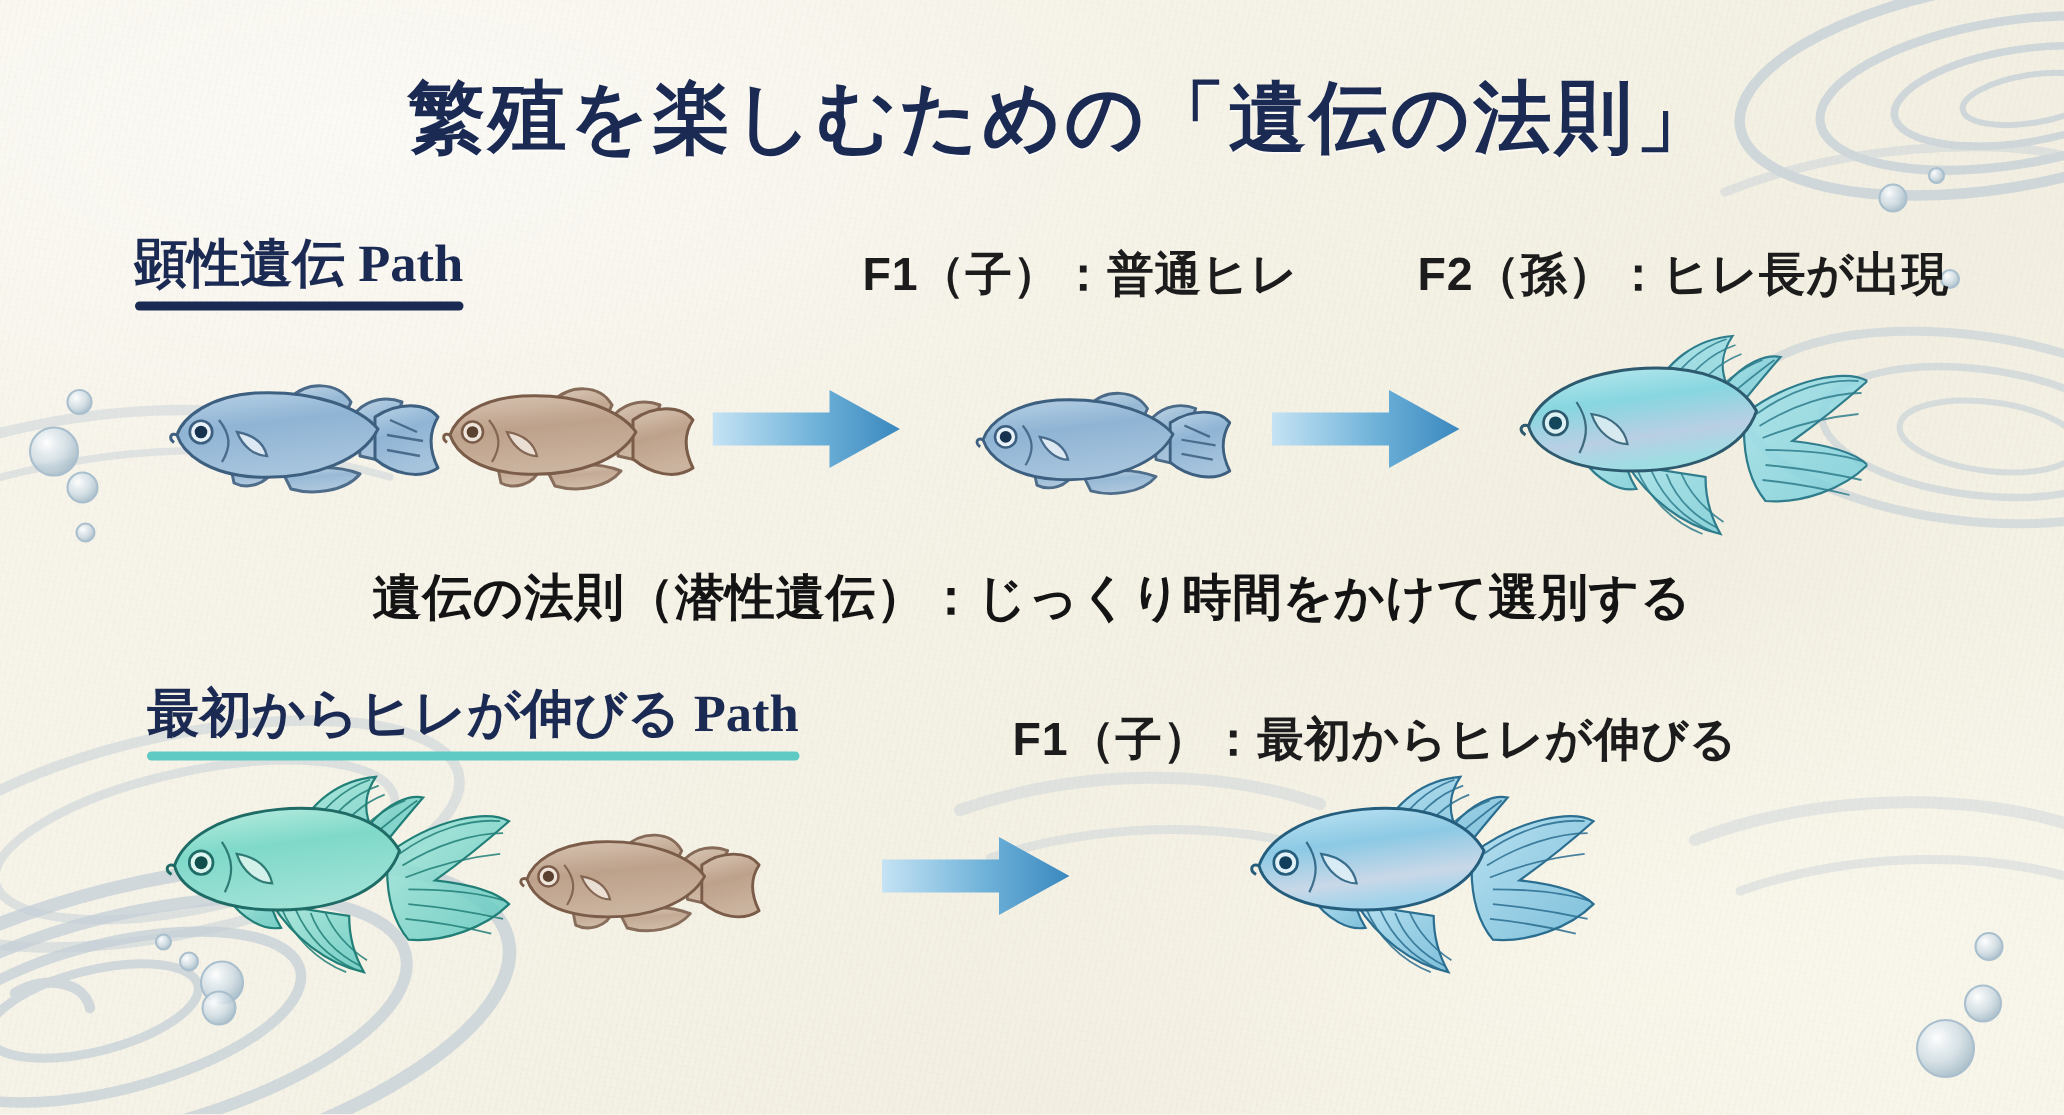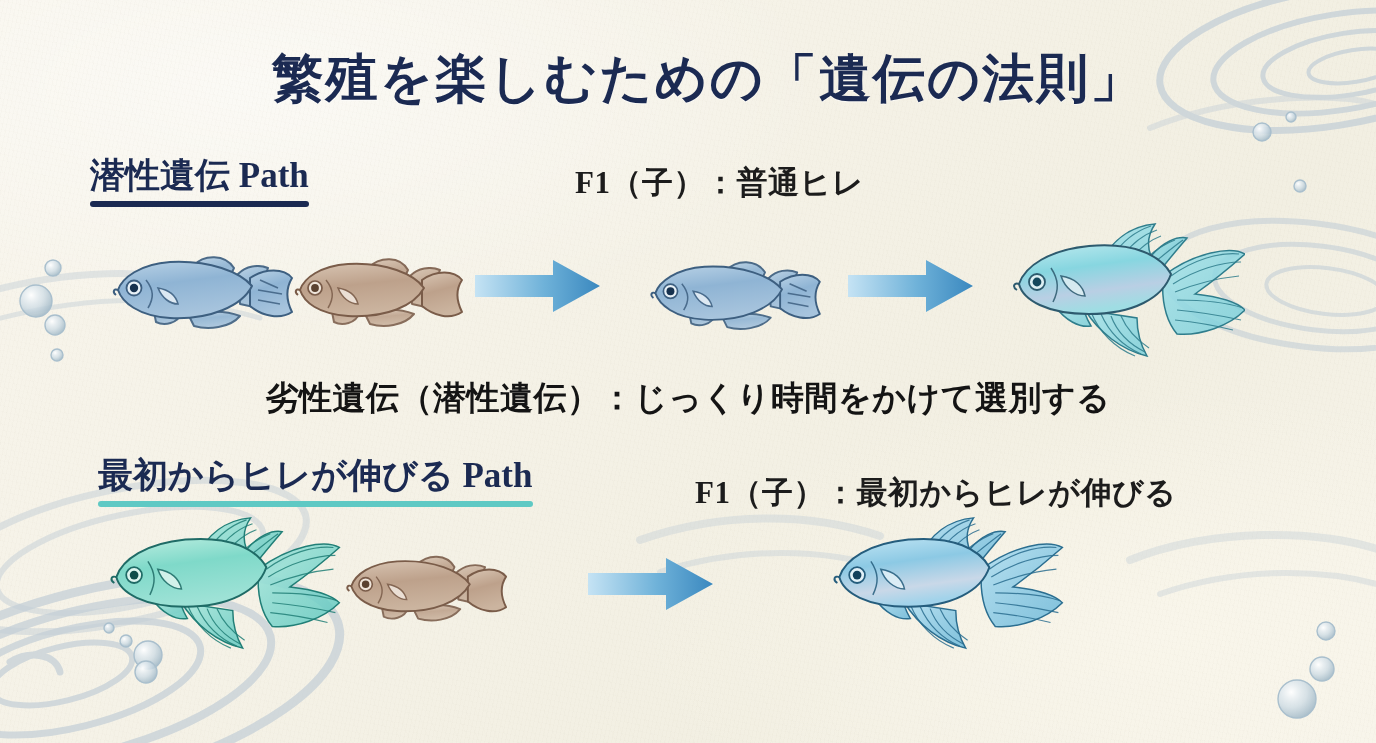--- a/index.html
+++ b/index.html
@@ -39,21 +39,21 @@
     position:absolute;
     font-family:"Liberation Serif", serif;
     font-weight:700;font-size:35px;color:#1b2a52;white-space:nowrap;
     padding-bottom:8px;
   }
   .path-label .rule{
     position:absolute;left:0;right:0;bottom:0;height:6px;border-radius:3px;
   }
   .gen-label{
     position:absolute;white-space:nowrap;
-    font-family:Liberation Serif, serif;
+    font-family:Liberation Sans, sans-serif;
     font-weight:700;font-size:31px;color:#1c1c1c;letter-spacing:.5px;
   }
   .caption{
     position:absolute;left:0;right:0;text-align:center;white-space:nowrap;
     font-family:"Liberation Sans", sans-serif;
     font-weight:700;font-size:33px;color:#141414;letter-spacing:.5px;
   }
   .fish{position:absolute;}
   .arrow{position:absolute;}
 </style>
@@ -132,26 +132,27 @@
       <circle cx="1326" cy="631" r="9" fill="url(#bub)"></circle>
       <circle cx="1322" cy="669" r="12" fill="url(#bub)"></circle>
       <circle cx="1297" cy="699" r="19" fill="url(#bub)"></circle>
       <circle cx="1300" cy="186" r="6" fill="url(#bub)"></circle>
     </g>
   </svg>
 
   <div class="title">繁殖を楽しむための「遺伝の法則」</div>
 
   <div class="path-label" style="left:90px;top:152px;">
-    <span>潜性遺伝 Path</span>
+    <span>顕性遺伝 Path</span>
     <span class="rule" style="background:#1b2a52;"></span>
   </div>
 
   <div class="gen-label" style="left:575px;top:162px;">F1（子）：普通ヒレ</div>
 
+  <div class="gen-label" style="left:945px;top:162px;">F2（孫）：ヒレ長が出現</div>
 
   <svg class="fish" style="left:100px;top:238px;width:195px;height:110px;" viewBox="0 0 195 110">
     <defs>
       <linearGradient id="bodyBlue" x1="0" y1="0" x2="0.3" y2="1">
         <stop offset="0%" stop-color="#b9d2e6"></stop>
         <stop offset="45%" stop-color="#8fb4d4"></stop>
         <stop offset="100%" stop-color="#a7c4dd"></stop>
       </linearGradient>
     </defs>
     <g stroke="#3d5f80" stroke-width="2" fill="url(#bodyBlue)" stroke-linejoin="round">
@@ -287,28 +288,28 @@
     </g>
     <g fill="none" stroke="#2d5a6e" stroke-width="1.5" opacity=".85">
       <path d="M56 54 C64 66 64 76 58 88"></path>
       <path d="M66 62 C80 64 88 72 90 82 C80 82 70 74 66 62 Z" fill="#deeff3"></path>
     </g>
     <circle cx="42" cy="68" r="8" fill="#ddf0f4" stroke="#2d5a6e" stroke-width="1.8"></circle>
     <circle cx="42" cy="68" r="4.4" fill="#14475c"></circle>
     <path d="M24 70 C19 68 17 73 22 76" fill="none" stroke="#2d5a6e" stroke-width="2"></path>
   </svg>
 
-  <div class="caption" style="top:376px;">劣性遺伝（潜性遺伝）：じっくり時間をかけて選別する</div>
+  <div class="caption" style="top:376px;">遺伝の法則（潜性遺伝）：じっくり時間をかけて選別する</div>
 
   <div class="path-label" style="left:98px;top:452px;">
     <span>最初からヒレが伸びる Path</span>
     <span class="rule" style="background:#5fc9c4;"></span>
   </div>
 
-  <div class="gen-label" style="left:695px;top:472px;">F1（子）：最初からヒレが伸びる</div>
+  <div class="gen-label" style="left:675px;top:472px;">F1（子）：最初からヒレが伸びる</div>
 
   <svg class="fish" style="left:82px;top:508px;width:268px;height:150px;" viewBox="0 0 250 152">
     <defs>
       <linearGradient id="bodyTeal" x1="0" y1="0" x2="0.3" y2="1">
         <stop offset="0%" stop-color="#bdeee1"></stop>
         <stop offset="45%" stop-color="#7fd9c9"></stop>
         <stop offset="100%" stop-color="#9ee2d6"></stop>
       </linearGradient>
       <linearGradient id="finTeal" x1="0" y1="0" x2="1" y2="1">
         <stop offset="0%" stop-color="#a9e8dd" stop-opacity=".9"></stop>

